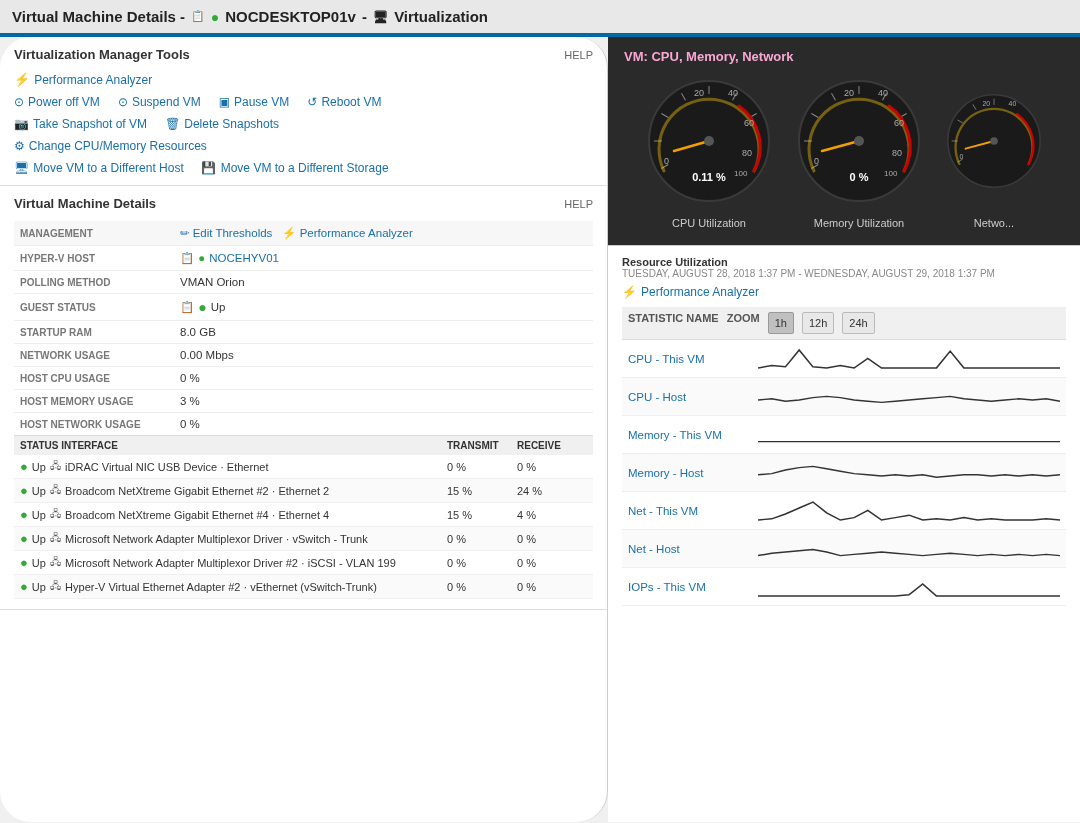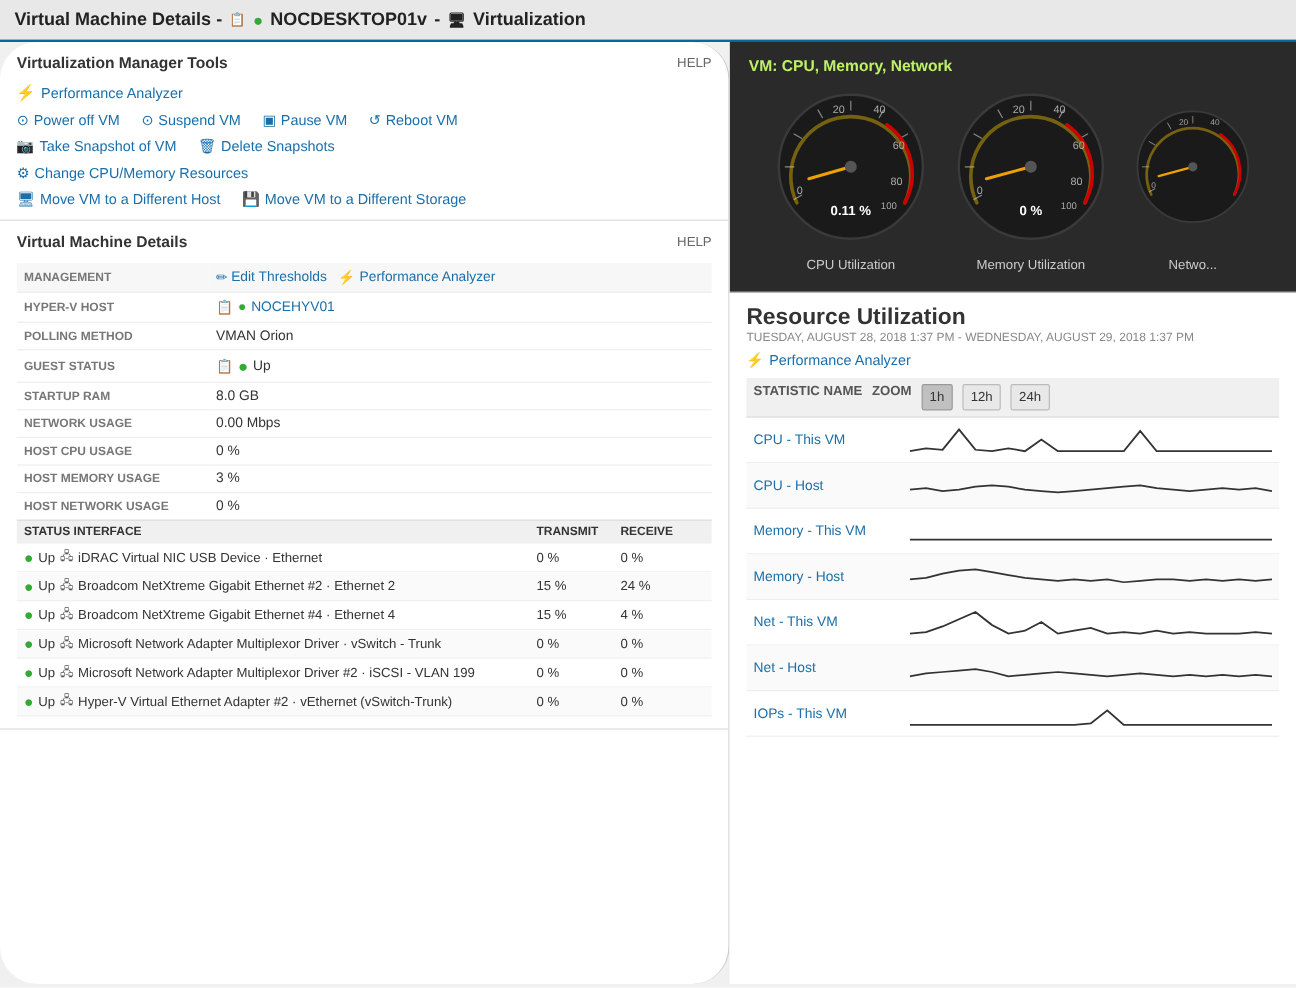--- a/index.html
+++ b/index.html
@@ -1,20 +1,20 @@
 <!DOCTYPE html>
 <html><head>
   <meta charset="utf-8">
   <style>
     * { box-sizing: border-box; margin: 0; padding: 0; }
     body { font-family: Arial, sans-serif; font-size: 12px; background: #f0f0f0; color: #333; width: 1080px; height: 823px; overflow: hidden; }
 
     .page-title {
       background: #e8e8e8;
-      border-bottom: 2px solid #0369a1;
+      border-bottom: 4px solid #0369a1;
       padding: 8px 12px;
       font-size: 15px;
       font-weight: bold;
       display: flex;
       align-items: center;
       gap: 6px;
       color: #222;
     }
     .page-title .green-dot { color: #3a3; font-size: 14px; }
 
@@ -165,21 +165,21 @@
       display: flex;
       flex-direction: column;
     }
 
     .gauges-section {
       background: #2a2a2a;
       padding: 12px 16px 16px;
       border-bottom: 1px solid #ccc;
     }
     .gauges-title {
-      color: #bef264;
+      color: #f9a8d4;
       font-size: 13px;
       font-weight: bold;
       margin-bottom: 12px;
     }
     .gauges-row {
       display: flex;
       gap: 20px;
       justify-content: center;
     }
     .gauge-item {
@@ -199,21 +199,21 @@
 
     
     .resource-section {
       padding: 10px 14px;
       flex: 1;
     }
     .resource-header {
       margin-bottom: 4px;
     }
     .resource-title {
-      font-size: 19px;
+      font-size: 11px;
       font-weight: bold;
       color: #333;
     }
     .resource-subtitle {
       font-size: 10px;
       color: #888;
       text-transform: uppercase;
       margin-bottom: 6px;
     }
     .perf-analyzer-link {

